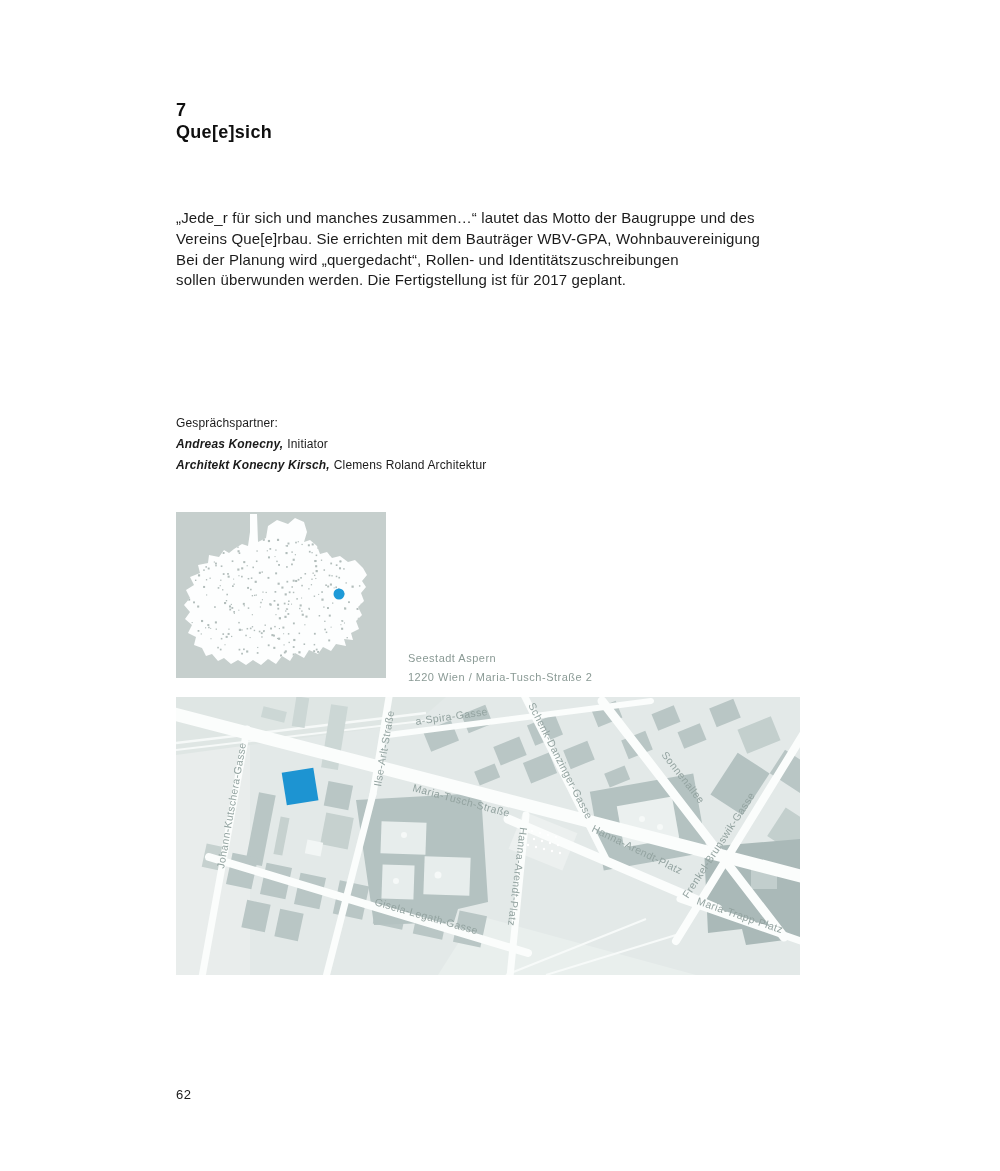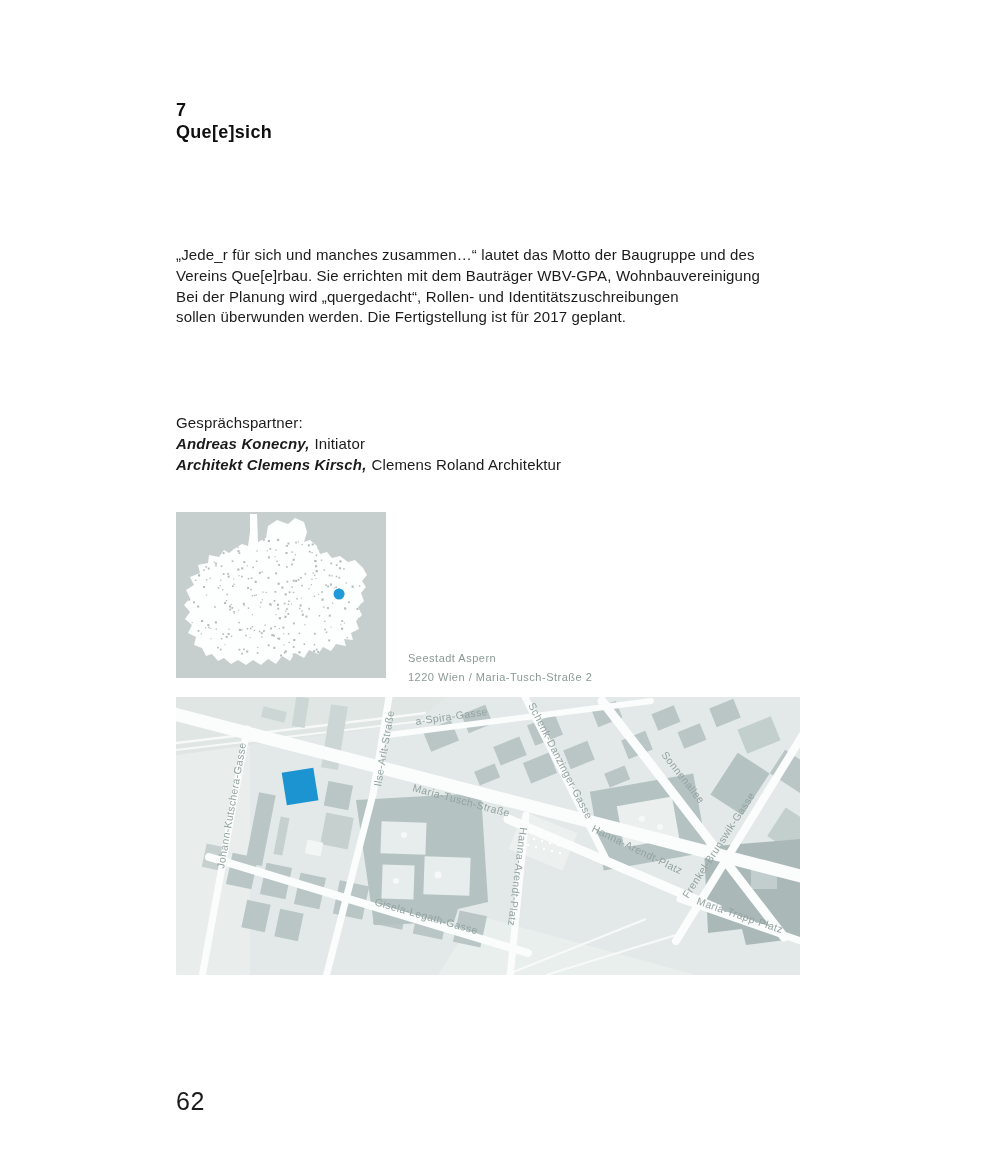--- a/index.html
+++ b/index.html
@@ -11,42 +11,42 @@
     color:#161616;
     overflow:hidden;
   }
   .heading{
     position:absolute;left:176px;top:99px;
     font-size:18px;font-weight:bold;line-height:22px;
     letter-spacing:0.3px;color:#0f0f0f;
   }
   .intro{
     position:absolute;left:176px;top:208px;width:640px;
-    font-size:15px;line-height:20.8px;letter-spacing:0.15px;color:#1b1b1b;margin-top:37px;
+    font-size:15px;line-height:20.8px;letter-spacing:0.15px;color:#1b1b1b;
   }
   .partners{
     position:absolute;left:176px;top:413px;width:560px;
-    font-size:15px;line-height:20.8px;letter-spacing:0.15px;color:#1b1b1b;
+    font-size:12px;line-height:20.8px;letter-spacing:0.15px;color:#1b1b1b;
   }
   .partners .name{font-weight:bold;font-style:italic;}
   .partners .desc{margin-left:0.33em;}
   .overview-map{
     position:absolute;left:176px;top:512px;width:210px;height:166px;
   }
   .location-caption{
     position:absolute;left:408px;top:649px;
     font-size:11px;line-height:19px;letter-spacing:0.5px;
     color:#8a9a95;
   }
   .detail-map{
     position:absolute;left:176px;top:697px;width:624px;height:278px;
   }
   .page-number{
     position:absolute;left:176px;top:1087px;
-    font-size:25px;letter-spacing:0.5px;color:#1b1b1b;
+    font-size:13px;letter-spacing:0.5px;color:#1b1b1b;
   }
   svg{display:block;}
   .street-label{
     font-family:"Liberation Sans", sans-serif;
     font-size:10.5px;letter-spacing:0.4px;fill:#93a3a0;
   }
 </style>
 </head>
 <body>
 
@@ -63,21 +63,21 @@
     <div>Bei der Planung wird „quergedacht“, Rollen- und Identitätszuschreibungen</div>
     <div>sollen überwunden werden. Die Fertigstellung ist für 2017 geplant.</div>
   </div>
 
   <div class="partners">
     <div>Gesprächspartner:</div>
     <div>
       <span class="name">Andreas Konecny,</span><span class="desc">Initiator</span>
     </div>
     <div>
-      <span class="name">Architekt Clemens Kirsch,</span><span class="desc">Clemens Roland Architektur</span>
+      <span class="name">Architekt Konecny Kirsch,</span><span class="desc">Clemens Roland Architektur</span>
     </div>
   </div>
 
   <div class="overview-map">
     <svg width="210" height="166" viewBox="0 0 210 166">
       <rect x="0" y="0" width="210" height="166" fill="#c6cfcd"></rect>
       <clipPath id="viennaClip">
         <polygon points="74,2 81,2 82,30 90,26 92,14 101,8 112,12 119,6 128,10 131,20 128,30 134,28 141,34 144,42 151,40 156,46 164,44 172,50 179,48 187,56 191,63 186,69 190,75 185,81 188,89 182,95 186,103 180,109 183,117 175,121 177,128 168,127 170,134 160,132 155,139 147,135 142,142 133,138 128,146 119,141 114,149 106,144 100,152 92,147 85,153 77,148 70,153 62,148 55,152 48,146 42,149 36,142 30,144 26,136 18,133 20,125 12,121 16,113 9,107 14,100 8,93 14,86 10,78 18,73 14,65 24,61 22,53 32,51 33,43 43,45 48,38 53,41 58,37 66,32 72,34 74,20"></polygon>
       </clipPath>
       <polygon points="74,2 81,2 82,30 90,26 92,14 101,8 112,12 119,6 128,10 131,20 128,30 134,28 141,34 144,42 151,40 156,46 164,44 172,50 179,48 187,56 191,63 186,69 190,75 185,81 188,89 182,95 186,103 180,109 183,117 175,121 177,128 168,127 170,134 160,132 155,139 147,135 142,142 133,138 128,146 119,141 114,149 106,144 100,152 92,147 85,153 77,148 70,153 62,148 55,152 48,146 42,149 36,142 30,144 26,136 18,133 20,125 12,121 16,113 9,107 14,100 8,93 14,86 10,78 18,73 14,65 24,61 22,53 32,51 33,43 43,45 48,38 53,41 58,37 66,32 72,34 74,20" fill="#fdfefe"></polygon>

